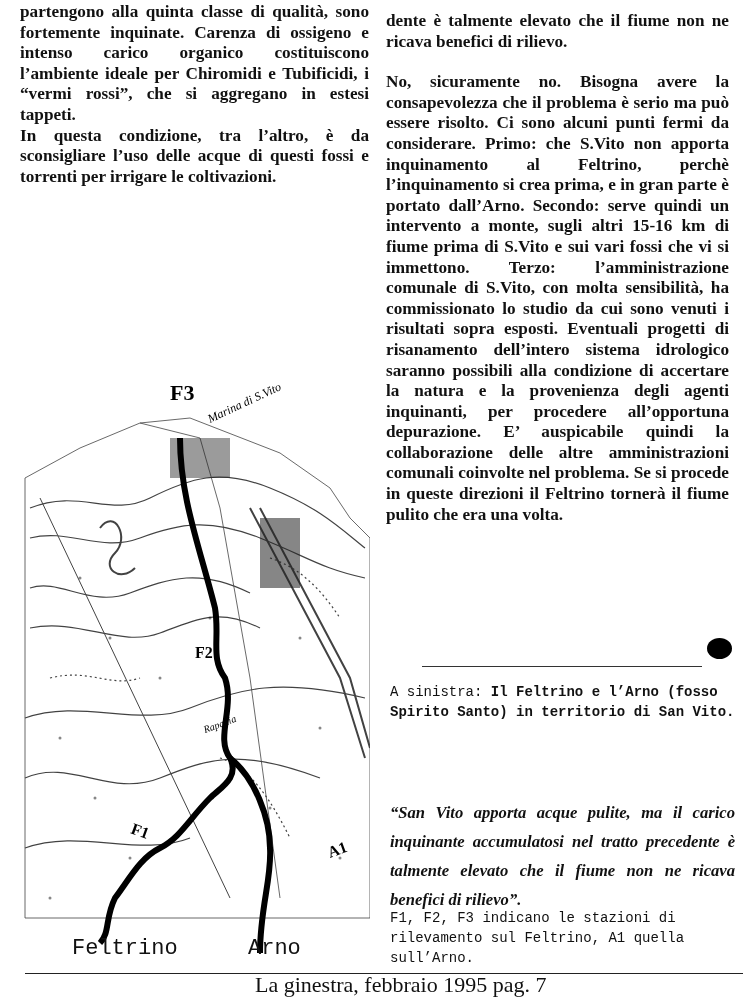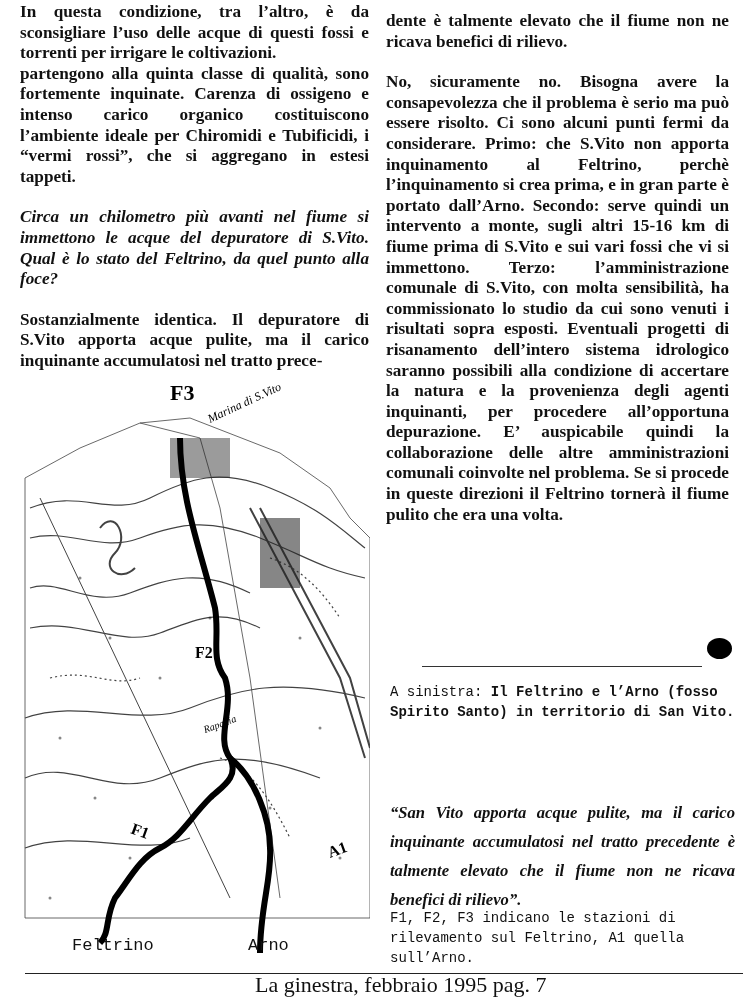--- a/index.html
+++ b/index.html
@@ -5,38 +5,36 @@
   html, body { margin:0; padding:0; background:#fff; }
   body { width:750px; height:1000px; position:relative; overflow:hidden; color:#111; }
   .col { position:absolute; font-family:"Liberation Serif", serif; font-size:17.2px; line-height:20.6px; font-weight:bold; text-align:justify; }
   .col p { margin:0; }
   .left { left:20px; top:2px; width:349px; }
   .right { left:386px; top:11px; width:343px; }
   .q { font-style:italic; }
   .gap { height:20px; }
   .map { position:absolute; left:20px; top:378px; width:350px; height:585px; }
   .map svg { width:100%; height:100%; }
-  .maplabel { position:absolute; font-family:"Liberation Mono", monospace; font-size:17px; color:#111; }
+  .maplabel { position:absolute; font-family:"Liberation Mono", monospace; font-size:22px; color:#111; }
   .rule { position:absolute; height:1px; background:#333; }
   .bullet { position:absolute; left:707px; top:638px; width:25px; height:21px; border-radius:50%; background:#000; }
   .caption { position:absolute; left:390px; width:345px; font-family:"Liberation Mono", monospace; font-size:14px; line-height:20px; }
   .caption b { font-weight:bold; }
   .pullquote { position:absolute; left:390px; top:798px; width:345px; font-family:"Liberation Serif", serif; font-style:italic; font-weight:bold; font-size:16.6px; line-height:29px; text-align:justify; }
   .footer { position:absolute; left:255px; top:972px; font-family:"Liberation Serif", serif; font-size:22px; }
 </style>
 </head>
 <body>
 
 <div class="col left">
+  <p>partengono alla quinta classe di qualità, sono fortemente inquinate. Carenza di ossigeno e intenso carico organico costituiscono l’ambiente ideale per Chiromidi e Tubificidi, i “vermi rossi”, che si aggregano in estesi tappeti.</p>
   <p>In questa condizione, tra l’altro, è da sconsigliare l’uso delle acque di questi fossi e torrenti per irrigare le coltivazioni.</p>
-  <p>partengono alla quinta classe di qualità, sono fortemente inquinate. Carenza di ossigeno e intenso carico organico costituiscono l’ambiente ideale per Chiromidi e Tubificidi, i “vermi rossi”, che si aggregano in estesi tappeti.</p>
   <div class="gap"></div>
-  <p class="q">Circa un chilometro più avanti nel fiume si immettono le acque del depuratore di S.Vito. Qual è lo stato del Feltrino, da quel punto alla foce?</p>
   <div class="gap"></div>
-  <p>Sostanzialmente identica. Il depuratore di S.Vito apporta acque pulite, ma il carico inquinante accumulatosi nel tratto prece-</p>
 </div>
 
 <div class="col right">
   <p>dente è talmente elevato che il fiume non ne ricava benefici di rilievo.</p>
   <div class="gap"></div>
   <p>No, sicuramente no. Bisogna avere la consapevolezza che il problema è serio ma può essere risolto. Ci sono alcuni punti fermi da considerare. Primo: che S.Vito non apporta inquinamento al Feltrino, perchè l’inquinamento si crea prima, e in gran parte è portato dall’Arno. Secondo: serve quindi un intervento a monte, sugli altri 15-16 km di fiume prima di S.Vito e sui vari fossi che vi si immettono. Terzo: l’amministrazione comunale di S.Vito, con molta sensibilità, ha commissionato lo studio da cui sono venuti i risultati sopra esposti. Eventuali progetti di risanamento dell’intero sistema idrologico saranno possibili alla condizione di accertare la natura e la provenienza degli agenti inquinanti, per procedere all’opportuna depurazione. E’ auspicabile quindi la collaborazione delle altre amministrazioni comunali coinvolte nel problema. Se si procede in queste direzioni il Feltrino tornerà il fiume pulito che era una volta.</p>
 </div>
 
 <div class="bullet"></div>
 

